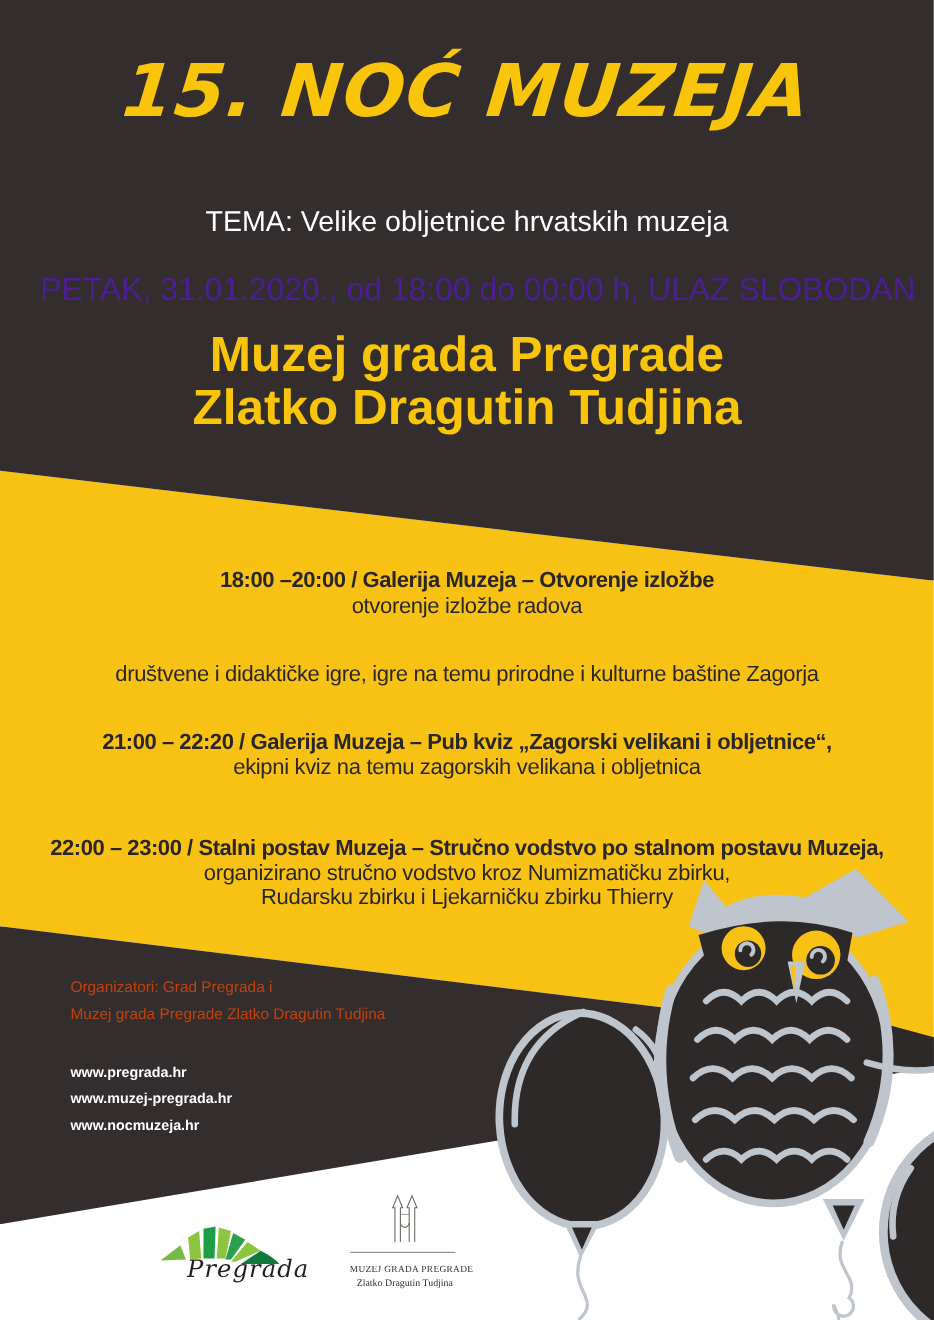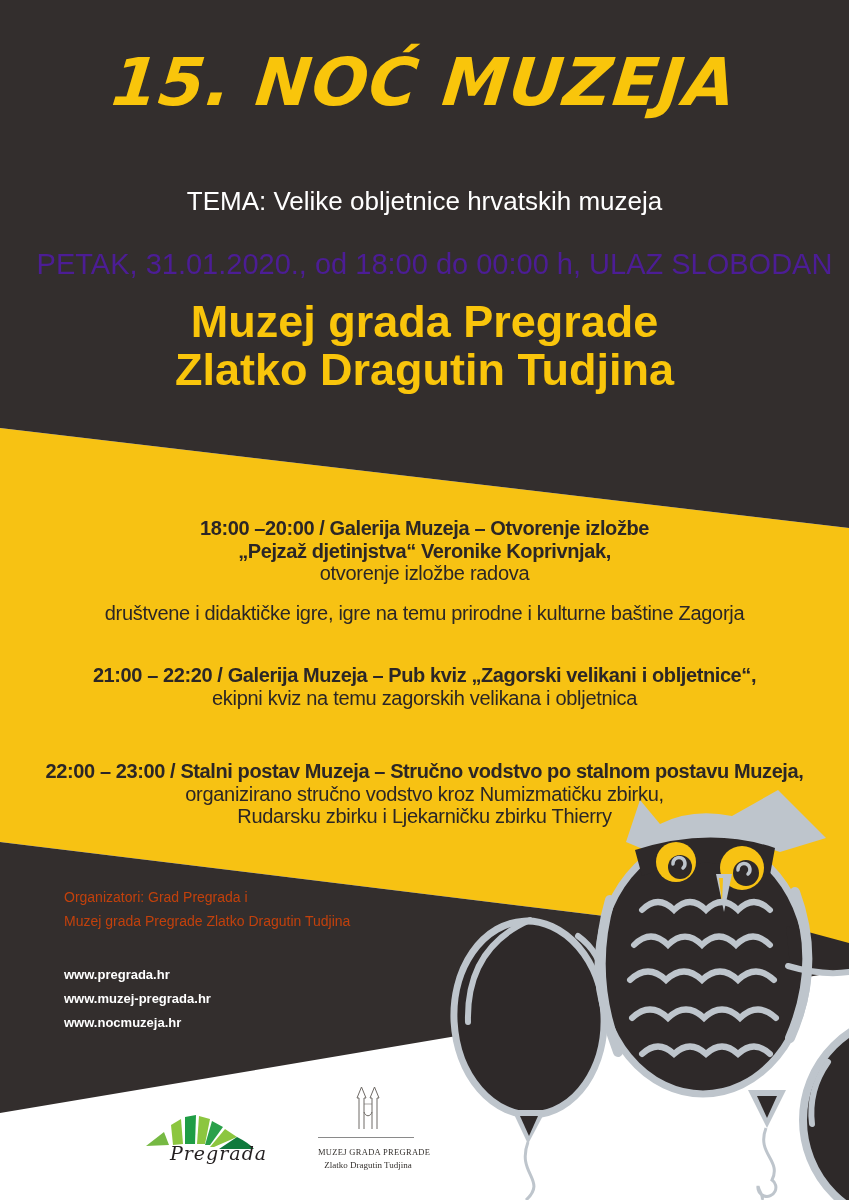--- a/index.html
+++ b/index.html
@@ -28,21 +28,21 @@
   .sched .r{font-weight:normal;font-size:20px;letter-spacing:-0.3px;white-space:nowrap;}
   .s1{top:517px;} .s2{top:602px;} .s3{top:664px;} .s4{top:760px;}
   
   .organizers{position:absolute;left:64px;top:885px;color:#c2410c;font-size:14px;line-height:24px;}
   .websites{position:absolute;left:64px;top:963px;color:#ffffff;font-size:13px;font-weight:bold;line-height:24px;}
   
   .illus{position:absolute;left:430px;top:780px;width:419px;height:420px;}
   
   .pregrada-logo{position:absolute;left:146px;top:1112px;width:120px;height:66px;}
   .pregrada-label{
-    position:absolute;left:24px;top:30px;color:#231F20;font-size:19px;font-style:italic;
+    position:absolute;left:24px;top:30px;color:#231F20;font-size:22px;font-style:italic;
     font-family:"DejaVu Serif",serif;letter-spacing:1px;
   }
   .museum-logo{position:absolute;left:318px;top:1084px;width:100px;text-align:center;color:#35312E;}
   .museum-rule{border:0;border-top:1px solid #8a8a8a;margin:3px 0 0 0;width:96px;}
   .museum-l1{margin-top:9px;font-family:"Liberation Serif",serif;font-size:8.5px;letter-spacing:0.3px;white-space:nowrap;}
   .museum-l2{margin-top:3px;font-family:"Liberation Serif",serif;font-size:9px;white-space:nowrap;}
 </style>
 </head>
 <body>
 
@@ -55,21 +55,20 @@
   <div class="center main-title">15. NOĆ MUZEJA</div>
   <div class="center theme-line">TEMA: Velike obljetnice hrvatskih muzeja</div>
   <div class="center date-line">PETAK, 31.01.2020., od 18:00 do 00:00 h, ULAZ SLOBODAN</div>
   <div class="center venue">
     <div>Muzej grada Pregrade</div>
     <div>Zlatko Dragutin Tudjina</div>
   </div>
 
   <div class="sched s1">
     <div class="b">18:00 –20:00 / Galerija Muzeja – Otvorenje izložbe</div>
-    <div class="b">„Pejzaž djetinjstva“ Veronike Koprivnjak,</div>
     <div class="r">otvorenje izložbe radova</div>
   </div>
   <div class="sched s2">
     <div class="r">društvene i didaktičke igre, igre na temu prirodne i kulturne baštine Zagorja</div>
   </div>
   <div class="sched s3">
     <div class="b">21:00 – 22:20 / Galerija Muzeja – Pub kviz „Zagorski velikani i obljetnice“,</div>
     <div class="r">ekipni kviz na temu zagorskih velikana i obljetnica</div>
   </div>
   <div class="sched s4">

